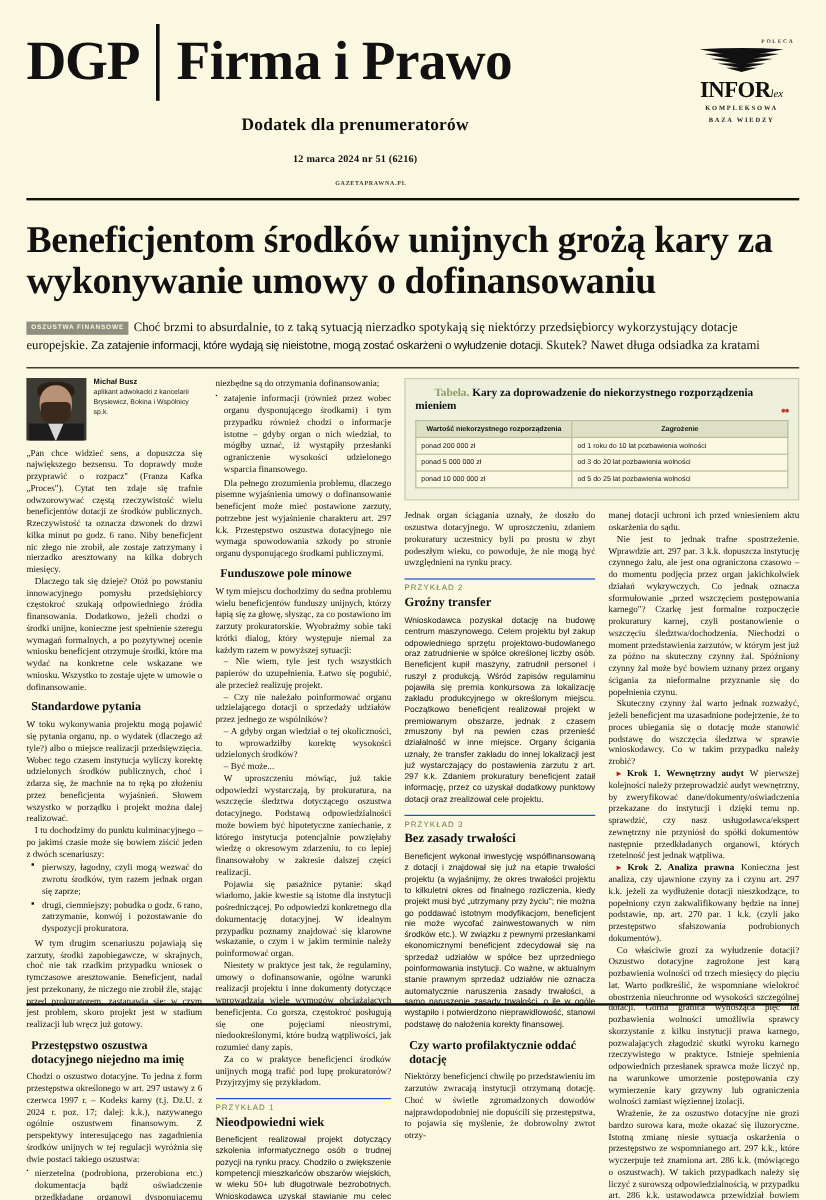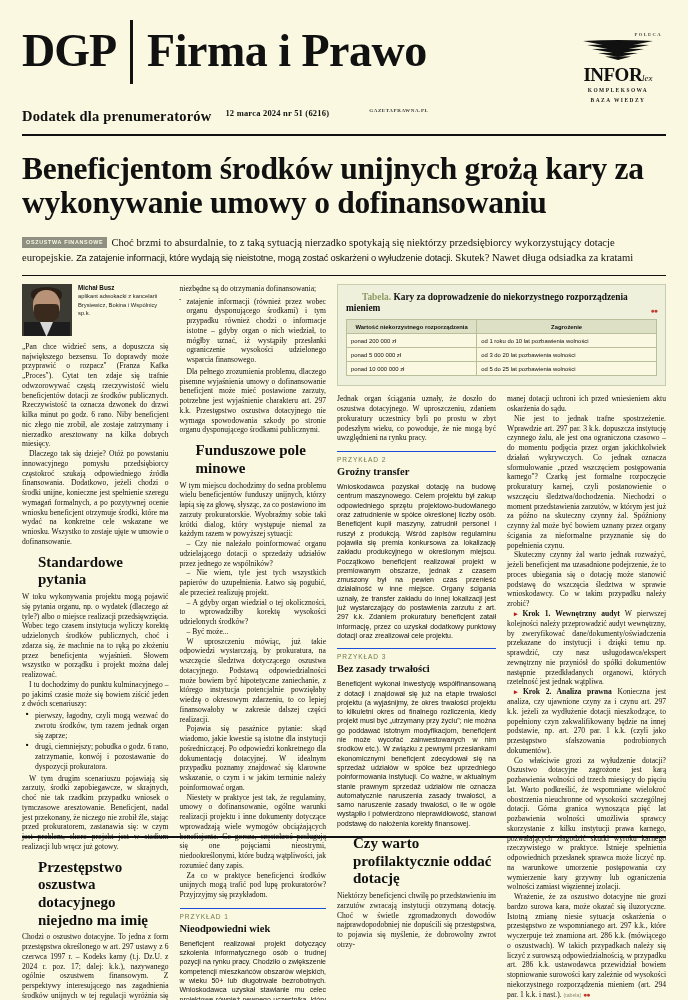--- a/index.html
+++ b/index.html
@@ -12,21 +12,21 @@
   }
   .page{position:relative;width:688px;height:848px;box-sizing:border-box;padding:0 22px;}
 
   
   .masthead{display:flex;align-items:flex-start;padding-top:18px;}
   .mast-left{flex:1;}
   .mast-title{display:flex;align-items:center;gap:14px;line-height:.95;}
   .dgp{font-family:"Liberation Serif",serif;font-weight:700;font-size:46px;letter-spacing:-1px;}
   .mast-rule{width:3px;height:64px;background:#111;align-self:flex-start;margin-top:2px;}
   .firma{font-family:"Liberation Serif",serif;font-weight:700;font-size:46px;letter-spacing:-0.5px;}
-  .mast-sub{display:flex;align-items:flex-start;gap:14px;margin-top:24px;}
+  .mast-sub{display:flex;align-items:center;gap:14px;margin-top:12px;flex-direction:column;}
   .dodatek{font-weight:700;font-size:14.5px;letter-spacing:.2px;}
   .issue{font-weight:700;font-size:8.5px;letter-spacing:.2px;}
   .gpsite{font-size:5px;font-weight:700;letter-spacing:.6px;color:#3a3a3a;margin-left:26px;}
 
   .mast-right{width:96px;text-align:center;padding-top:14px;}
   .poleca{font-size:4.6px;font-weight:700;letter-spacing:1.4px;color:#444;text-align:right;padding-right:4px;}
   .infor-wings{margin-top:2px;}
   .infor-word{font-weight:700;font-size:19px;letter-spacing:-.5px;line-height:1;}
   .infor-word .lex{font-style:italic;font-size:9px;font-weight:400;letter-spacing:0;}
   .infor-tag{font-size:5.4px;font-weight:700;letter-spacing:1.5px;line-height:1.5;margin-top:2px;color:#222;}
@@ -57,22 +57,22 @@
   .cols{display:flex;gap:11px;margin-top:8px;align-items:flex-start;}
   .col{width:159px;}
   .colpair{width:330px;}
 
   p.body{
     font-size:7.6px;line-height:1.285;text-align:justify;
     margin:0 0 0 0;text-indent:7px;hyphens:auto;
   }
   p.body.noind{text-indent:0;}
   h3.sub{
-    font-weight:700;font-size:15px;line-height:1.18;
-    margin:7px 0 3px 16px;
+    font-weight:700;font-size:10px;line-height:1.18;
+    margin:7px 0 3px 4px;
   }
   ul.bul{margin:2px 0 0 0;padding-left:8px;list-style:none;}
   ul.bul li{font-size:7.6px;line-height:1.285;text-align:justify;position:relative;padding-left:5px;margin-bottom:2px;}
   ul.bul li:before{content:"■";position:absolute;left:-4px;top:0;font-size:4.2px;}
   ul.dash{margin:3px 0 0 0;padding-left:0;list-style:none;}
   ul.dash li{font-size:7.6px;line-height:1.285;text-align:justify;position:relative;padding-left:7px;margin-bottom:2px;}
   ul.dash li:before{content:"▪";position:absolute;left:0;top:0;font-size:4.2px;}
   .krok{font-weight:700;}
   .arrowb:before{content:"▸ ";font-size:7px;color:#b71c1c;}
 
@@ -199,22 +199,22 @@
     </div>
 
     <div class="col">
       <p class="body noind">niezbędne są do otrzymania dofinansowania;</p>
       <ul class="dash">
         <li>zatajenie informacji (również przez wobec organu dysponującego środkami) i tym przypadku również chodzi o informacje istotne – gdyby organ o nich wiedział, to mógłby uznać, iż wystąpiły przesłanki ograniczenie wysokości udzielonego wsparcia finansowego.</li>
       </ul>
       <p class="body">Dla pełnego zrozumienia problemu, dlaczego pisemne wyjaśnienia umowy o dofinansowanie beneficjent może mieć postawione zarzuty, potrzebne jest wyjaśnienie charakteru art. 297 k.k. Przestępstwo oszustwa dotacyjnego nie wymaga spowodowania szkody po stronie organu dysponującego środkami publicznymi.</p>
       <h3 class="sub">Funduszowe pole minowe</h3>
       <p class="body noind">W tym miejscu dochodzimy do sedna problemu wielu beneficjentów funduszy unijnych, którzy łapią się za głowę, słysząc, za co postawiono im zarzuty prokuratorskie. Wyobraźmy sobie taki krótki dialog, który występuje niemal za każdym razem w powyższej sytuacji:</p>
+      <p class="body">– Nie wiem, tyle jest tych wszystkich papierów do uzupełnienia. Łatwo się pogubić, ale przecież realizuję projekt.</p>
       <p class="body">– Czy nie należało poinformować organu udzielającego dotacji o sprzedaży udziałów przez jednego ze wspólników?</p>
-      <p class="body">– Nie wiem, tyle jest tych wszystkich papierów do uzupełnienia. Łatwo się pogubić, ale przecież realizuję projekt.</p>
       <p class="body">– A gdyby organ wiedział o tej okoliczności, to wprowadziłby korektę wysokości udzielonych środków?</p>
       <p class="body">– Być może...</p>
       <p class="body">W uproszczeniu mówiąc, już takie odpowiedzi wystarczają, by prokuratura, na wszczęcie śledztwa dotyczącego oszustwa dotacyjnego. Podstawą odpowiedzialności może bowiem być hipotetyczne zaniechanie, z którego instytucja potencjalnie powzięłaby wiedzę o okresowym zdarzeniu, to co lepiej finansowałoby w zakresie dalszej części realizacji.</p>
       <p class="body">Pojawia się pasażnice pytanie: skąd wiadomo, jakie kwestie są istotne dla instytucji pośredniczącej. Po odpowiedzi konkretnego dla dokumentację dotacyjnej. W idealnym przypadku poznamy znajdować się klarowne wskazanie, o czym i w jakim terminie należy poinformować organ.</p>
       <p class="body">Niestety w praktyce jest tak, że regulaminy, umowy o dofinansowanie, ogólne warunki realizacji projektu i inne dokumenty dotyczące wprowadzają wiele wymogów obciążających beneficjenta. Co gorsza, częstokroć posługują się one pojęciami nieostrymi, niedookreślonymi, które budzą wątpliwości, jak rozumieć dany zapis.</p>
       <p class="body">Za co w praktyce beneficjenci środków unijnych mogą trafić pod lupę prokuratorów? Przyjrzyjmy się przykładom.</p>
 
       <div class="ex">
         <div class="ex-label">PRZYKŁAD 1</div>
         <div class="ex-title">Nieodpowiedni wiek</div>

